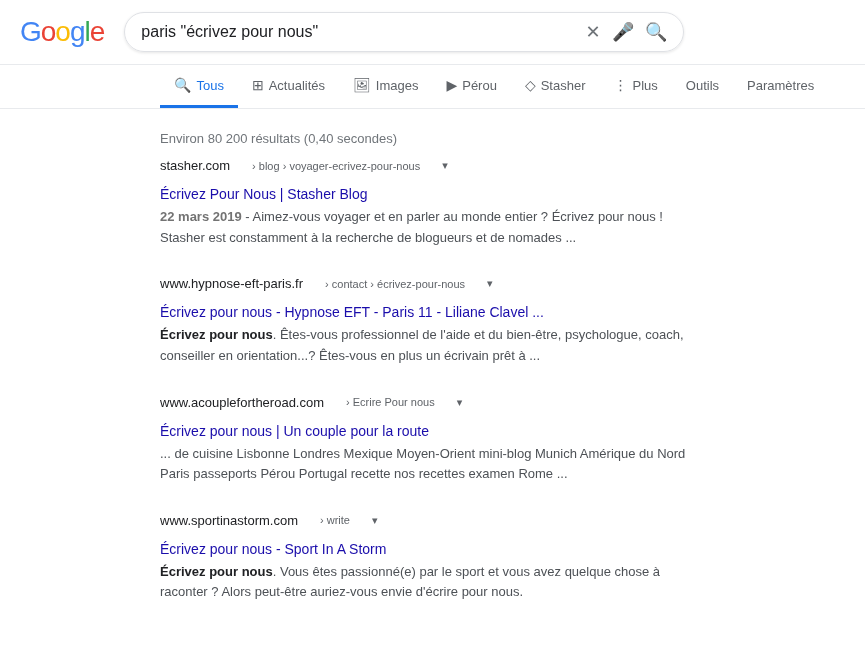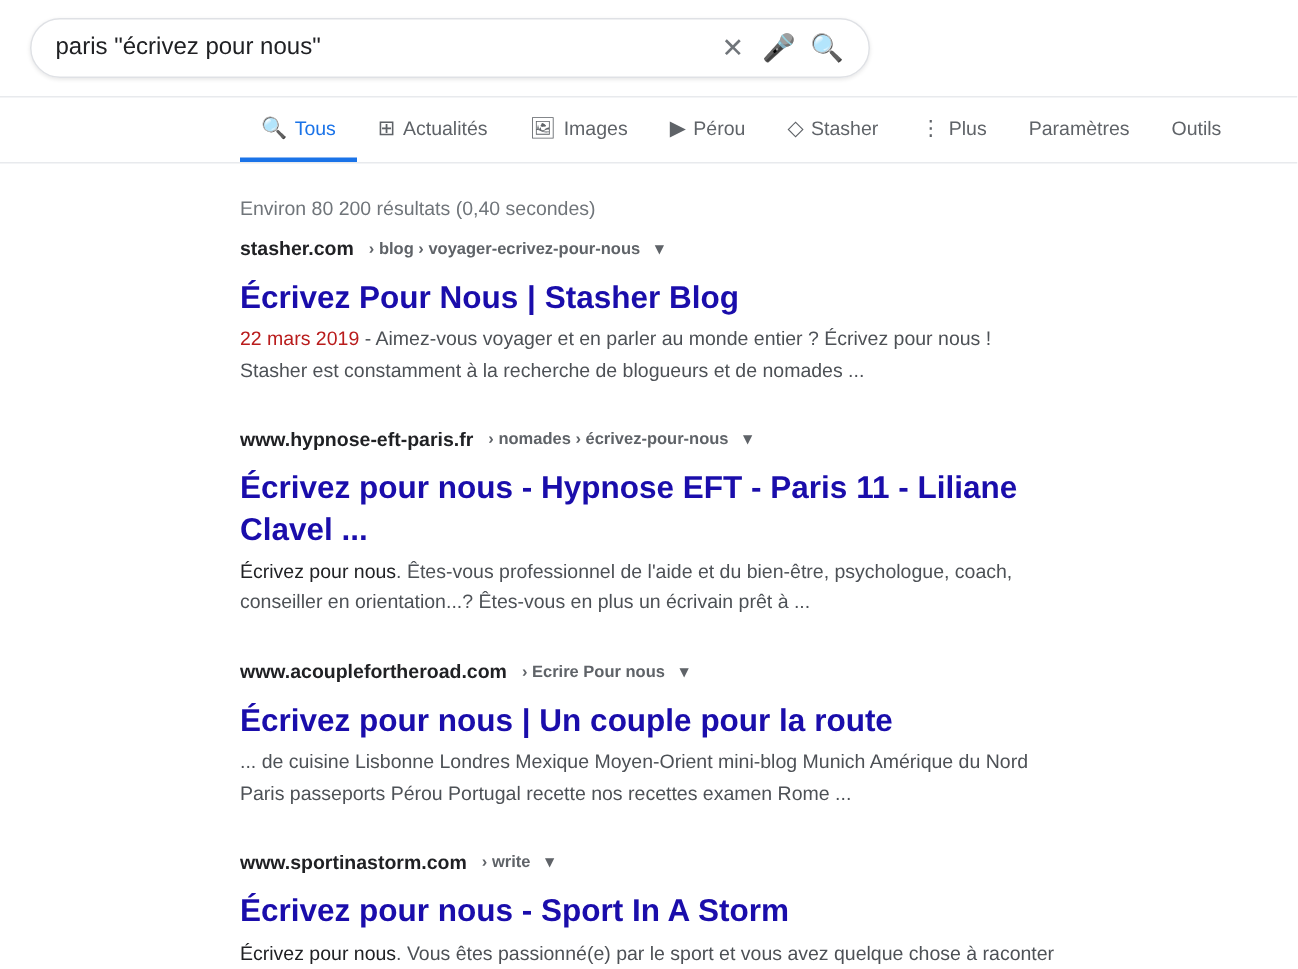--- a/index.html
+++ b/index.html
@@ -106,63 +106,68 @@
     }
 
     
     .result {
       margin-bottom: 28px;
       max-width: 600px;
     }
     .result-url-line {
       display: flex;
       align-items: center;
-      gap: 10px;
+      gap: 22px;
       margin-bottom: 2px;
-      font-weight: bold;
     }
     .result-url {
       color: #202124;
       font-size: 13px;
     }
     .result-breadcrumb {
       color: #5f6368;
       font-size: 11px;
     }
     .result-dropdown {
       color: #5f6368;
       font-size: 11px;
       cursor: pointer;
     }
     .result-title {
       color: #1a0dab;
-      font-size: 21px;
-      font-weight: bold;
+      font-size: 14px;
+      font-weight: normal;
       cursor: pointer;
       line-height: 1.3;
       margin-bottom: 4px;
       margin-top: 12px;
     }
     .result-snippet {
       color: #4d5156;
       font-size: 13px;
       line-height: 1.58;
     }
     .result-snippet strong {
       color: #202124;
-      font-weight: normal;
+      font-weight: bold;
     }
     .snippet-date {
-      color: #b91c1c;
+      color: #737373;
+      font-weight: bold;
     }
   </style>
 </head>
 <body>
 
 <div class="header">
+  <div class="logo">
+    <span class="logo-text">
+      <span class="logo-g">G</span><span class="logo-o1">o</span><span class="logo-o2">o</span><span class="logo-g2">g</span><span class="logo-l">l</span><span class="logo-e">e</span>
+    </span>
+  </div>
   <div class="search-bar">
     <input class="search-input" type="text" value="paris &quot;écrivez pour nous&quot;" style="">
     <span class="search-clear">✕</span>
     <span class="search-mic">🎤</span>
     <span class="search-icon-btn">🔍</span>
   </div>
 </div>
 
 <div class="nav-tabs">
   <a class="nav-tab active">
@@ -183,24 +188,24 @@
   </a>
   <a class="nav-tab">
     <span class="tab-icon">◇</span>
     <span>Stasher</span>
   </a>
   <a class="nav-tab">
     <span class="tab-icon">⋮</span>
     <span>Plus</span>
   </a>
   <a class="nav-tab">
+    <span>Outils</span>
+  </a>
+  <a class="nav-tab">
     <span>Paramètres</span>
-  </a>
-  <a class="nav-tab">
-    <span>Outils</span>
   </a>
 </div>
 
 <div class="results-area">
   <div class="results-info">Environ 80 200 résultats (0,40 secondes)</div>
 
   <div class="result">
     <div class="result-url-line">
       <span class="result-url">stasher.com</span>
       <span class="result-breadcrumb">› blog › voyager-ecrivez-pour-nous</span>
@@ -208,21 +213,21 @@
     </div>
     <div class="result-title">Écrivez Pour Nous | Stasher Blog</div>
     <div class="result-snippet">
       <span class="snippet-date">22 mars 2019</span><span> - Aimez-vous voyager et en parler au monde entier ? Écrivez pour nous ! Stasher est constamment à la recherche de blogueurs et de nomades ...</span>
     </div>
   </div>
 
   <div class="result">
     <div class="result-url-line">
       <span class="result-url">www.hypnose-eft-paris.fr</span>
-      <span class="result-breadcrumb">› nomades › écrivez-pour-nous</span>
+      <span class="result-breadcrumb">› contact › écrivez-pour-nous</span>
       <span class="result-dropdown">▾</span>
     </div>
     <div class="result-title">Écrivez pour nous - Hypnose EFT - Paris 11 - Liliane Clavel ...</div>
     <div class="result-snippet">
       <strong>Écrivez pour nous</strong><span>. Êtes-vous professionnel de l'aide et du bien-être, psychologue, coach, conseiller en orientation...? Êtes-vous en plus un écrivain prêt à ...</span>
     </div>
   </div>
 
   <div class="result">
     <div class="result-url-line">

